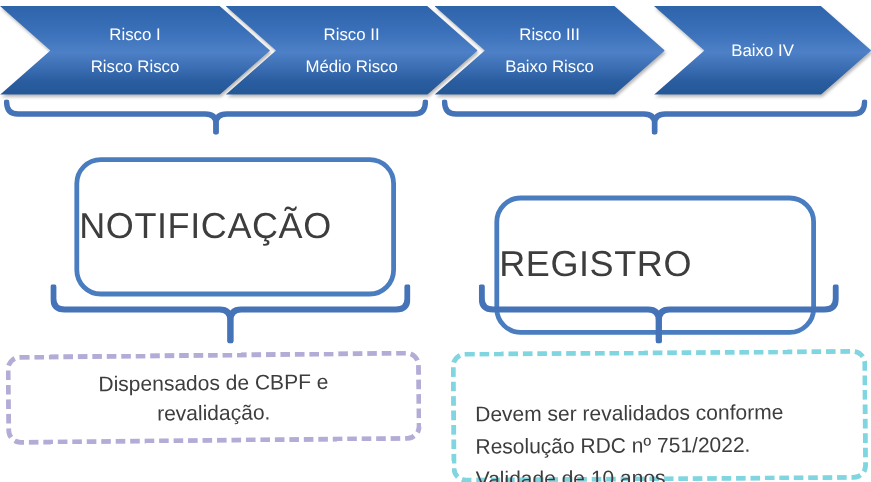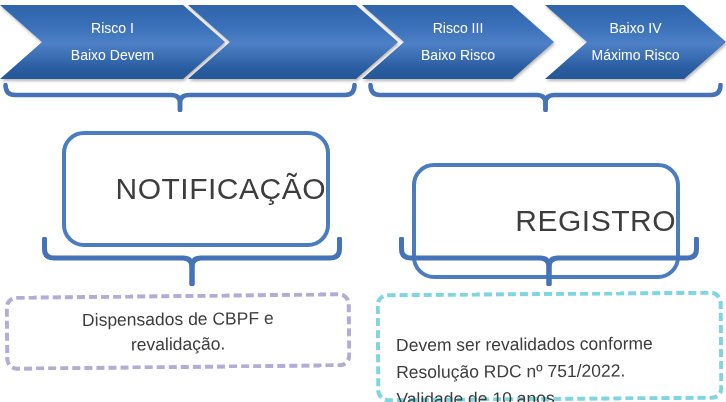--- a/index.html
+++ b/index.html
@@ -25,21 +25,21 @@
   }
   
   .brace{position:absolute;}
   .brace path{fill:none;stroke:#4573b7;stroke-linecap:round;stroke-linejoin:round;}
   .brace-top path{stroke-width:4.5;}
   .brace-bottom path{stroke-width:5;}
   
   .cat-box{
     position:absolute;top:131px;width:268px;height:116px;box-sizing:border-box;
     border:4px solid #4a7cc0;border-radius:22px;background:#fff;
-    display:flex;align-items:center;justify-content:flex-end;
+    display:flex;align-items:center;justify-content:flex-start;
     font-size:30px;color:#3d3d3d;letter-spacing:.5px;
   }
   .cat-notif{left:62px;}
   .cat-reg{left:412px;margin-top:32px;}
   
   .note{
     position:absolute;box-sizing:border-box;background:#fff;color:#3d3d3d;
     font-size:17.5px;white-space:pre-line;
   }
   .note-left{
@@ -55,37 +55,38 @@
   }
 </style>
 </head>
 <body>
 
 <div class="canvas">
 
   <div class="arrow-wrap a1">
     <div class="chevron">
       <div>Risco I</div>
-      <div>Baixo Devem</div>
+      <div>Risco Risco</div>
     </div>
   </div>
   <div class="arrow-wrap a2">
     <div class="chevron">
+      <div>Risco II</div>
+      <div>Médio Risco</div>
     </div>
   </div>
   <div class="arrow-wrap a3">
     <div class="chevron">
       <div>Risco III</div>
       <div>Baixo Risco</div>
     </div>
   </div>
   <div class="arrow-wrap a4">
     <div class="chevron">
       <div>Baixo IV</div>
-      <div>Máximo Risco</div>
     </div>
   </div>
 
   <svg class="brace brace-top" style="left:3px;top:83px" width="354" height="29" viewBox="0 0 354 29">
     <path d="M2.5,2 Q2.5,12 12,12 L168,12 Q177,12 177,20 L177,27"></path>
     <path d="M351.5,2 Q351.5,12 342,12 L186,12 Q177,12 177,20 L177,27"></path>
   </svg>
   <svg class="brace brace-top" style="left:368px;top:83px" width="355" height="29" viewBox="0 0 355 29">
     <path d="M2.5,2 Q2.5,12 12,12 L168.5,12 Q177.5,12 177.5,20 L177.5,27"></path>
     <path d="M352.5,2 Q352.5,12 343,12 L186.5,12 Q177.5,12 177.5,20 L177.5,27"></path>

